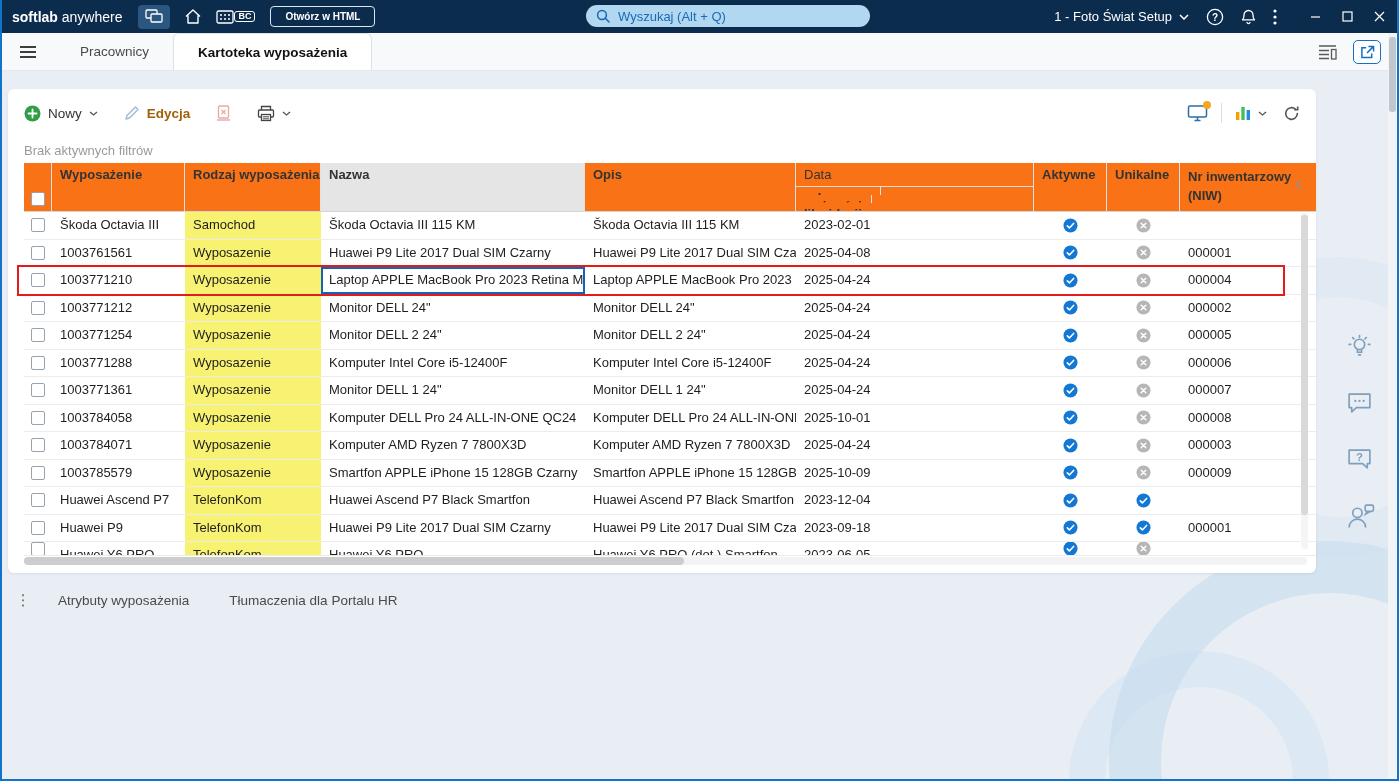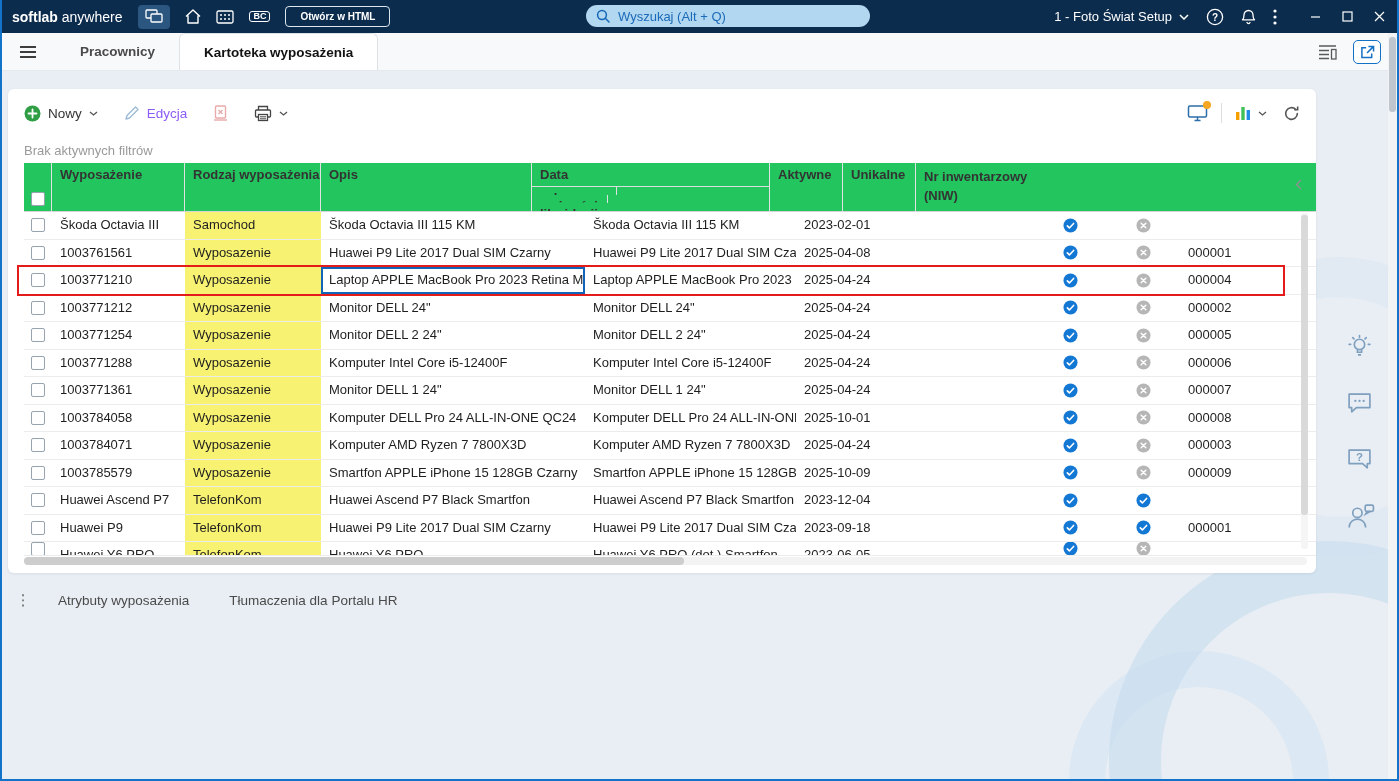--- a/index.html
+++ b/index.html
@@ -10,69 +10,69 @@
   .frame { position:absolute; inset:0; border-left:2px solid #1273c8; border-right:2px solid #1273c8; border-bottom:2px solid #1273c8; pointer-events:none; z-index:900; }
 
   
   .topbar { position:absolute; top:0; left:0; right:0; height:33px; background:#0c2c4d; display:flex; align-items:center; color:#fff; z-index:20; }
   .brand { margin-left:12px; font-size:14px; white-space:nowrap; }
   .brand b { font-weight:700; }
   .brand span { font-weight:300;margin-top:28px; }
   .tb-ic { display:flex; align-items:center; justify-content:center; cursor:pointer; }
   .screens-wrap { margin-left:16px; width:32px; height:24px; background:#2a5680; border-radius:4px; }
   .ml14 { margin-left:15px; }
-  .bc-badge { margin-left:15px; border:1px solid #fff; border-radius:3px; font-size:9px; font-weight:700; padding:0 3px; line-height:1; }
+  .bc-badge { border:1px solid #fff; border-radius:3px; font-size:9px; font-weight:700; padding:0 3px; line-height:1; }
   .open-html { margin-left:15px; background:transparent; border:1px solid #dbe6f0; color:#fff; border-radius:4px; padding:4px 14px; font-size:10px; font-weight:600; font-family:inherit; cursor:pointer; white-space:nowrap; }
   .search { position:absolute; left:586px; top:5px; width:284px; height:22px; background:#b2d7f0; border-radius:11px; display:flex; align-items:center; padding-left:10px; gap:8px; cursor:text; }
   .search .ph { color:#1b6ab8; font-size:13px; }
   .top-right { position:absolute; right:4px; top:0; height:33px; display:flex; align-items:center; }
   .company { display:flex; align-items:center; gap:7px; font-size:13px; cursor:pointer; white-space:nowrap; }
   .top-right .gap17 { margin-left:17px; }
   .winbtn { width:32px; height:33px; display:flex; align-items:center; justify-content:center; cursor:pointer; }
   .winbtns { margin-left:22px; display:flex; }
 
   
   .tabbar { position:absolute; top:33px; left:0; right:0; height:38px; background:#f7f9fa; border-bottom:1px solid #e5e9ed; display:flex; align-items:stretch; z-index:10; }
   .hamburger { width:56px; display:flex; align-items:center; justify-content:center; cursor:pointer; }
-  .wtab { display:flex; align-items:center; padding:0 24px; font-size:13.5px; color:#4a4a4a; cursor:pointer;font-weight:bold; }
+  .wtab { display:flex; align-items:center; padding:0 24px; font-size:13.5px; color:#4a4a4a; cursor:pointer; }
   .wtab.active { background:#fff; border:1px solid #dde2e7; border-bottom:none; border-radius:6px 6px 0 0; font-weight:700; color:#121212; }
   .tabbar-right { margin-left:auto; display:flex; align-items:center; gap:16px; padding-right:18px; }
   .share-btn { width:28px; height:24px; border:1.6px solid #1470c4; border-radius:5px; display:flex; align-items:center; justify-content:center; cursor:pointer; background:#fff; }
 
   
   .workspace { position:absolute; top:71px; left:0; right:0; bottom:0; background:#e9eef4; overflow:hidden;margin-top:16px; }
   .deco { position:absolute; border-radius:50%; pointer-events:none; }
   .deco-a { right:-150px; bottom:-200px; width:440px; height:440px; border:52px solid rgba(187,212,234,.45); }
   .deco-b { right:70px; bottom:-130px; width:260px; height:260px; border:36px solid rgba(199,221,240,.35); }
   .deco-c { right:-90px; top:170px; width:300px; height:300px; border:40px solid rgba(203,223,241,.28); }
 
   .panel { position:absolute; background:#fff; border-radius:6px; box-shadow:0 1px 3px rgba(16,42,67,.08); }
   .panel-main { left:8px; top:2px; width:1308px; height:484px; }
 
   
   .ptoolbar { display:flex; align-items:center; height:48px; padding:0 16px; }
   .tool { display:flex; align-items:center; gap:7px; cursor:pointer; background:none; border:none; font-family:inherit; font-size:13.5px; color:#333; }
   .tool .lbl { white-space:nowrap; }
   .tool.disabled { cursor:default; }
-  .tool.disabled .lbl { color:#8b5cf6; }
+  .tool.disabled .lbl { color:#a16207;font-weight:bold; }
   .tgap { margin-left:26px; }
   .sp { flex:1; }
   .vdiv { width:1px; height:20px; background:#ddd; margin:0 13px; }
   .orange-dot { position:absolute; right:-3px; top:-3px; width:8px; height:8px; background:#f5a623; border-radius:50%; }
   .rel { position:relative; }
   .filter-row { padding:0 16px; height:26px; display:flex; align-items:center; font-size:13px; color:#9a9a9a; }
 
   
   .gtable { margin-left:16px; }
-  .thead { display:flex; background:#22c55e; border-bottom:1px solid #d5d5d5; }
+  .thead { display:flex; background:#f97316; border-bottom:1px solid #d5d5d5; }
   .th { padding:4px 8px; font-size:13px; font-weight:600; color:#333; border-right:1px solid #e2e2e2; height:48px; white-space:nowrap; overflow:hidden; }
   .th.sorted { background:#e5e5e5; }
   .th.cbth { display:flex; align-items:flex-end; padding:0 0 5px 7px; }
   .group { padding:0; }
-  .gtop { height:24px; padding:4px 8px; border-bottom:1px solid #dedede; font-size:13px; font-weight:700; color:#333; }
+  .gtop { height:24px; padding:4px 8px; border-bottom:1px solid #dedede; font-size:13px; font-weight:400; color:#333; }
   .gsub { display:flex; height:24px;flex-direction:column; }
   .gsub .th { height:24px; padding:3px 8px; }
   .gsub .th:first-child { border-left:none; }
   .two-line span { display:block; line-height:19px; }
   .checkbox { width:14px; height:14px; border:1.5px solid #97a3ae; border-radius:2px; background:#fff; cursor:pointer; }
   .trow, .brow { display:flex; height:27.5px; border-bottom:1px solid #ececec; background:#fff; cursor:pointer; }
   .td { padding:5px 8px; font-size:13px; color:#1e1e1e; white-space:nowrap; overflow:hidden; }
   .cbc { display:flex; align-items:center; justify-content:center; padding:0; }
   .status { display:flex; align-items:center; justify-content:center; padding:0; }
   .yellow { background:#f8f272; }
@@ -306,20 +306,21 @@
 
     <div class="filter-row">Brak aktywnych filtrów</div>
 
     <div class="gtable">
       <div class="thead">
         <div class="th c-cb cbth">
             <div class="checkbox"></div>
           </div>
         <div class="th c-wyp">Wyposażenie</div>
         <div class="th c-rodzaj">Rodzaj wyposażenia</div>
+        <div class="th c-nazwa sorted">Nazwa</div>
         <div class="th c-opis">Opis</div>
         <div class="th c-data group">
           <div class="gtop">Data</div>
           <div class="gsub">
             <div class="th c-zak">zakupu</div>
             <div class="th c-waz">ważności</div>
             <div class="th c-lik" style="border-right:none">likwidacji</div>
           </div>
         </div>
         <div class="th c-akt">Aktywne</div>

